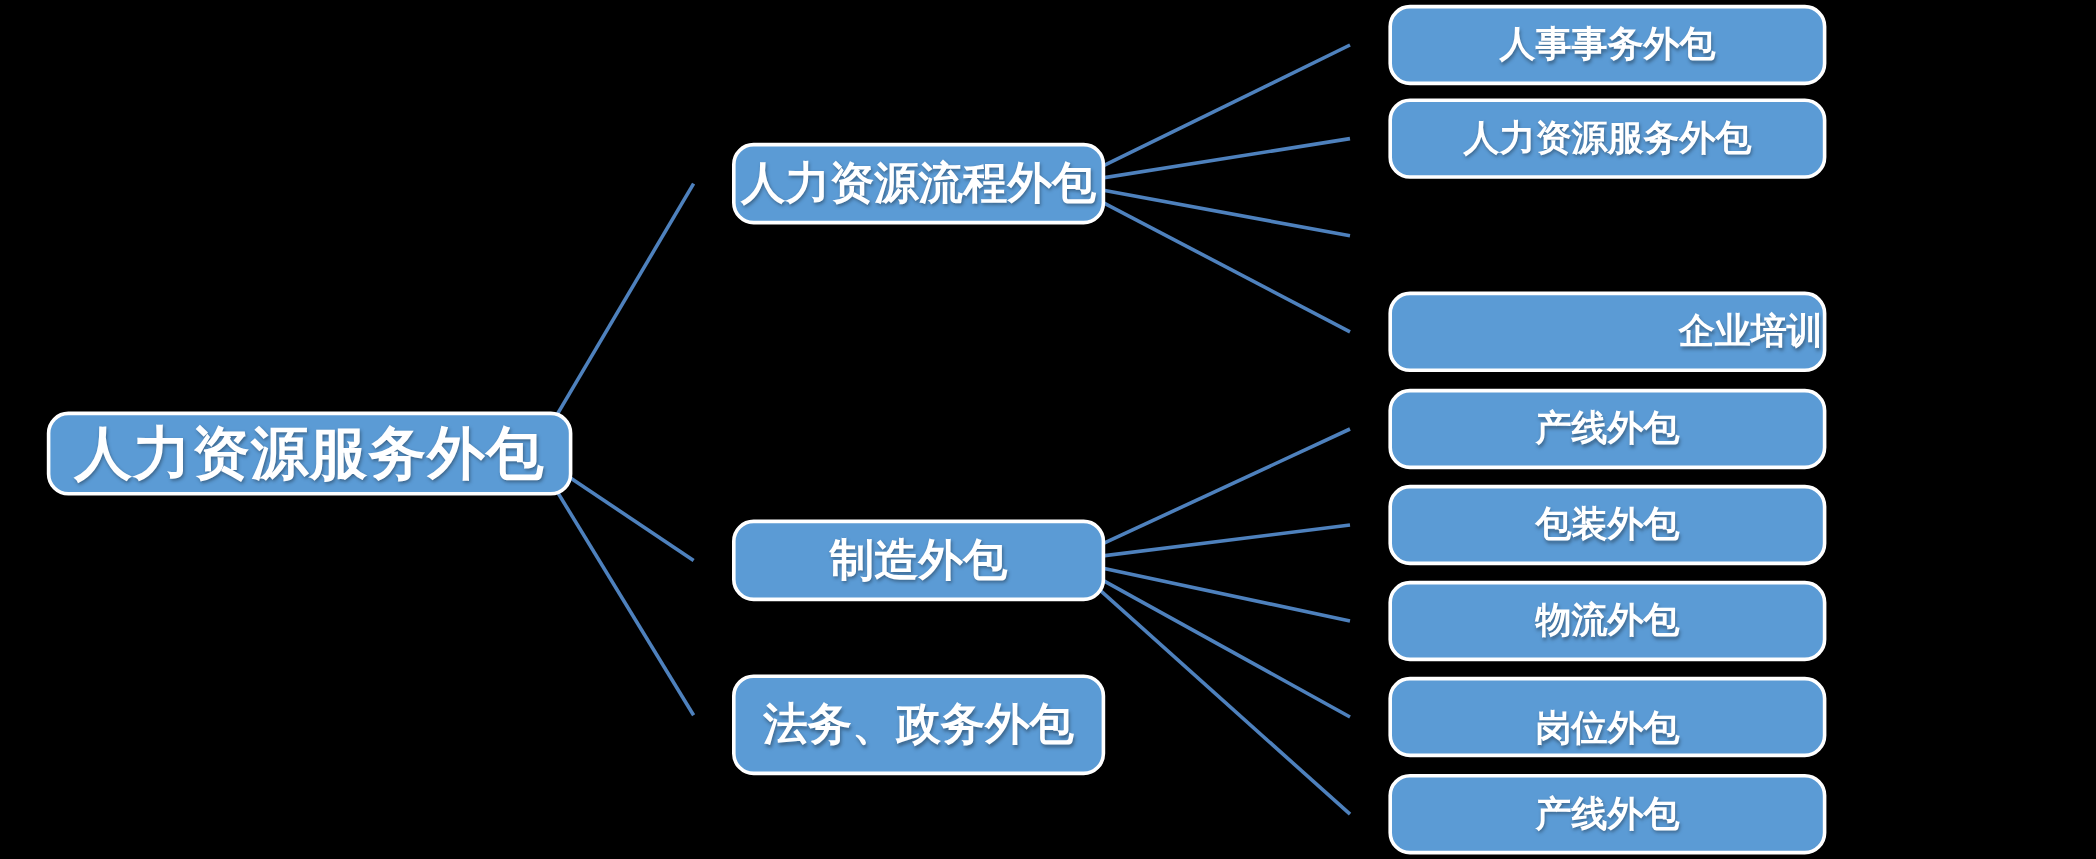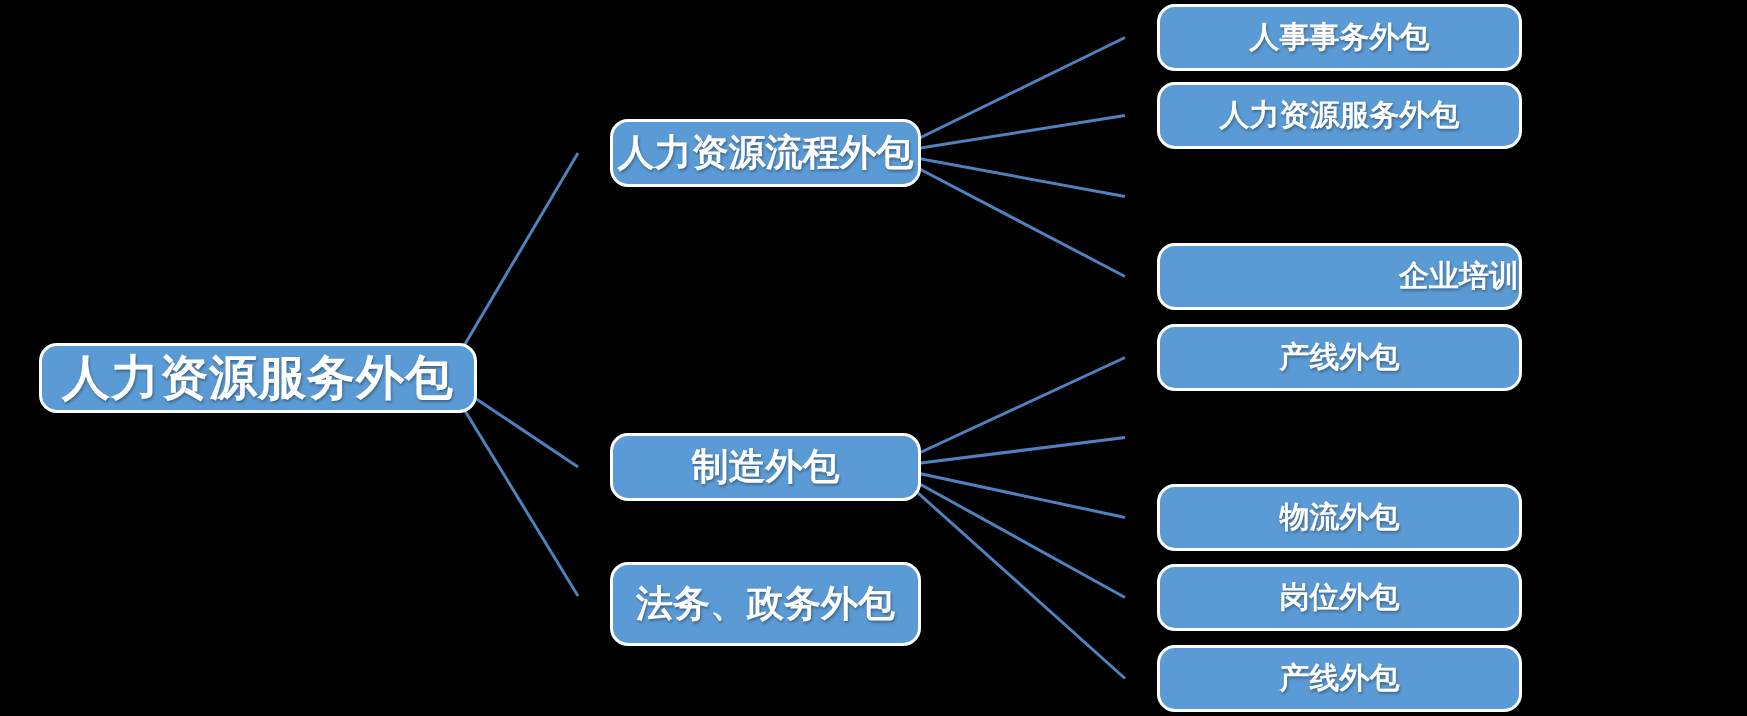--- a/index.html
+++ b/index.html
@@ -81,23 +81,26 @@
   </div>
   <div class="node node-leaf" style="left:1125px; top:82px; width:365px; height:67px;">
     <span>人力资源服务外包</span>
   </div>
   <div class="node node-leaf" style="left:1125px; top:243px; width:365px; height:67px;justify-content:flex-end;">
     <span>企业培训</span>
   </div>
   <div class="node node-leaf" style="left:1125px; top:324px; width:365px; height:67px;">
     <span>产线外包</span>
   </div>
+  <div class="node node-leaf" style="left:1125px; top:404px; width:365px; height:67px;">
+    <span>包装外包</span>
+  </div>
   <div class="node node-leaf" style="left:1125px; top:484px; width:365px; height:67px;">
     <span>物流外包</span>
   </div>
-  <div class="node node-leaf" style="left:1125px; top:564px; width:365px; height:67px;">
+  <div class="node node-leaf" style="left:1125px; top:564px; width:365px; height:67px;align-items:flex-end;">
     <span>岗位外包</span>
   </div>
   <div class="node node-leaf" style="left:1125px; top:645px; width:365px; height:67px;">
     <span>产线外包</span>
   </div>
 
 </div>
 
 </body></html>

